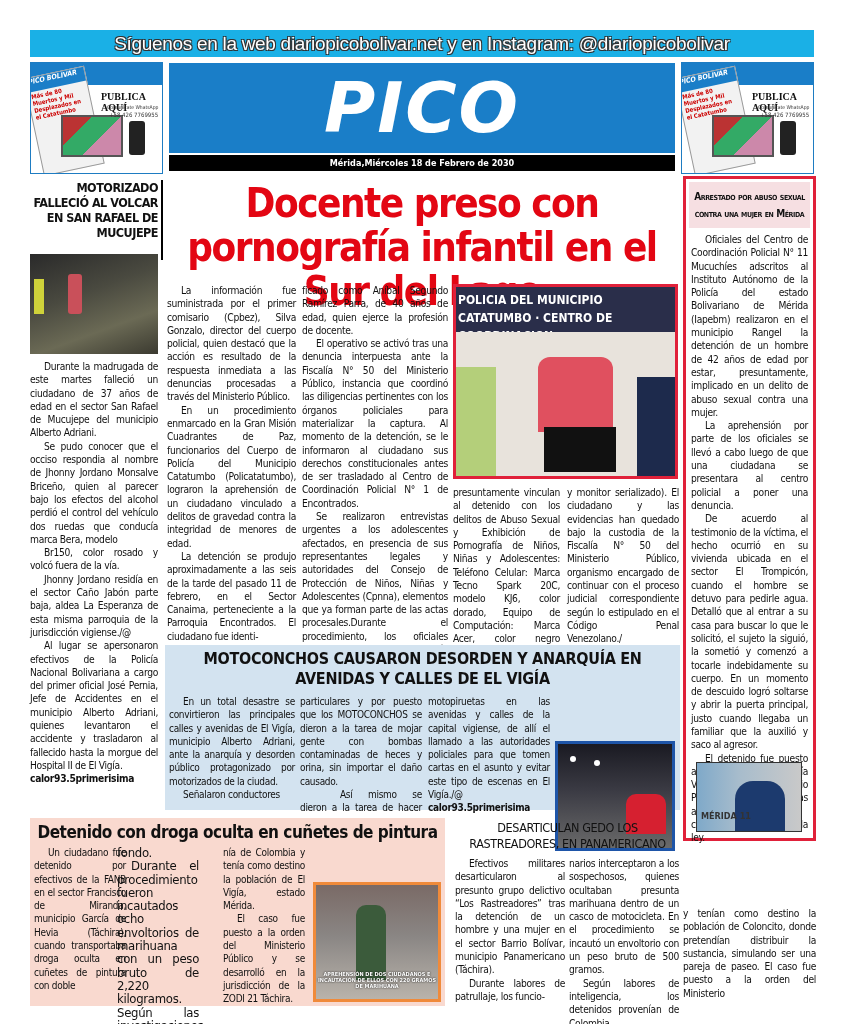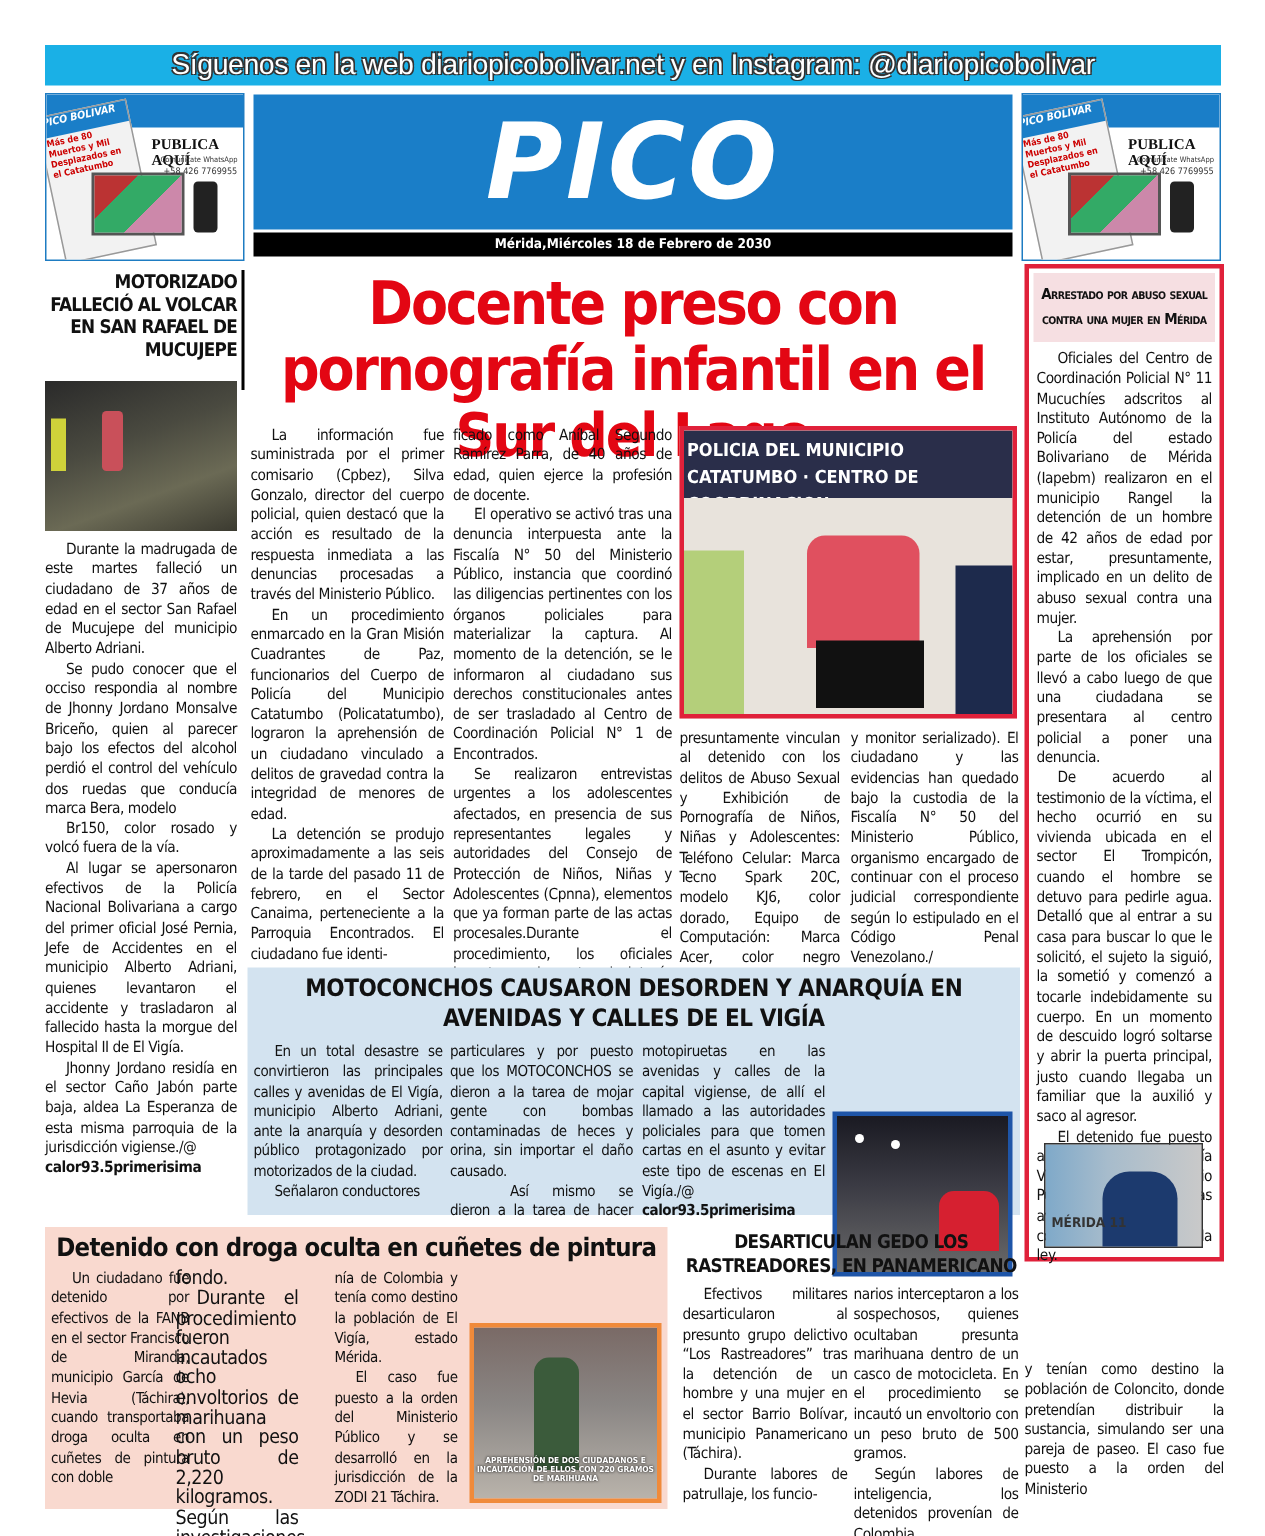--- a/index.html
+++ b/index.html
@@ -29,21 +29,21 @@
 .main-title{left:169px;top:181px;width:506px;color:#e30613;font-family:"DejaVu Sans Condensed",sans-serif;font-weight:bold;font-size:40px;line-height:44px;text-align:center;letter-spacing:-1.5px}
 .cols{top:284px;font-size:10.2px;line-height:13.3px;text-align:justify;letter-spacing:-0.3px}
 .cols p{text-indent:14px}
 .right-box{left:683px;top:176px;width:133px;height:665px;border:3px solid #e0213a}
 .right-title-bg{background:#f6dfe2;margin:3px;padding:6px 2px}
 .right-title{font-weight:bold;font-size:10px;line-height:17px;text-align:center;font-variant:small-caps;letter-spacing:-0.4px}
 .mid-box{left:165px;top:645px;width:515px;height:165px;background:#d3e3f0}
 .mid-title{font-family:"DejaVu Sans Condensed",sans-serif;font-weight:bold;font-size:16px;line-height:20px;text-align:center;margin-top:4px;letter-spacing:-0.3px}
 .bot-left-box{left:30px;top:818px;width:415px;height:188px;background:#f9d9cf}
 .bot-left-title{font-family:"DejaVu Sans Condensed",sans-serif;font-weight:bold;font-size:17px;text-align:center;margin-top:4px;letter-spacing:-0.5px}
-.bot-mid-title{left:455px;top:820px;width:225px;font-family:"DejaVu Sans Condensed",sans-serif;font-weight:bold;font-size:12.5px;line-height:16px;text-align:center;letter-spacing:-0.4px}
+.bot-mid-title{left:455px;top:820px;width:225px;font-family:"DejaVu Sans Condensed",sans-serif;font-weight:normal;font-size:12.5px;line-height:16px;text-align:center;letter-spacing:-0.4px}
 </style>
 </head>
 <body>
 
 <div class="abs top-banner">Síguenos en la web diariopicobolivar.net y en Instagram: @diariopicobolivar</div>
 
 <div class="abs ad" style="left:30px">
   <div class="bluebar"></div>
   <div class="paper">
     <div class="ph">PICO BOLIVAR</div>
@@ -80,22 +80,22 @@
 <div class="abs left-col">
   <div class="left-title">MOTORIZADO FALLECIÓ AL VOLCAR EN SAN RAFAEL DE MUCUJEPE</div>
   <div class="photo" style="height:100px;margin-top:14px;background:linear-gradient(160deg,#2a2a2a 0,#4a4a40 40%,#6b6a55 70%,#3b3a30 100%)">
     <div style="position:absolute;left:38px;top:20px;width:14px;height:40px;background:#c9505a;border-radius:3px"></div>
     <div style="position:absolute;left:4px;top:25px;width:10px;height:35px;background:#cfd23a"></div>
   </div>
   <div class="body-text" style="margin-top:6px">
     <p>Durante la madrugada de este martes falleció un ciudadano de 37 años de edad en el sector San Rafael de Mucujepe del municipio Alberto Adriani.</p>
     <p>Se pudo conocer que el occiso respondia al nombre de Jhonny Jordano Monsalve Briceño, quien al parecer bajo los efectos del alcohol perdió el control del vehículo dos ruedas que conducía marca Bera, modelo</p>
     <p>Br150, color rosado y volcó fuera de la vía.</p>
+    <p>Jhonny Jordano residía en el sector Caño Jabón parte baja, aldea La Esperanza de esta misma parroquia de la jurisdicción vigiense./@</p>
     <p>Al lugar se apersonaron efectivos de la Policía Nacional Bolivariana a cargo del primer oficial José Pernia, Jefe de Accidentes en el municipio Alberto Adriani, quienes levantaron el accidente y trasladaron al fallecido hasta la morgue del Hospital II de El Vigía.</p>
-    <p>Jhonny Jordano residía en el sector Caño Jabón parte baja, aldea La Esperanza de esta misma parroquia de la jurisdicción vigiense./@</p>
     <div class="sig">calor93.5primerisima</div>
   </div>
 </div>
 
 <div class="abs main-title">Docente preso con pornografía infantil en el Sur del Lago</div>
 <div class="abs cols" style="left:167px;width:129px">
   <p>La información fue suministrada por el primer comisario (Cpbez), Silva Gonzalo, director del cuerpo policial, quien destacó que la acción es resultado de la respuesta inmediata a las denuncias procesadas a través del Ministerio Público.</p>
   <p>En un procedimiento enmarcado en la Gran Misión Cuadrantes de Paz, funcionarios del Cuerpo de Policía del Municipio Catatumbo (Policatatumbo), lograron la aprehensión de un ciudadano vinculado a delitos de gravedad contra la integridad de menores de edad.</p>
   <p>La detención se produjo aproximadamente a las seis de la tarde del pasado 11 de febrero, en el Sector Canaima, perteneciente a la Parroquia Encontrados. El ciudadano fue identi-</p>
 </div>

